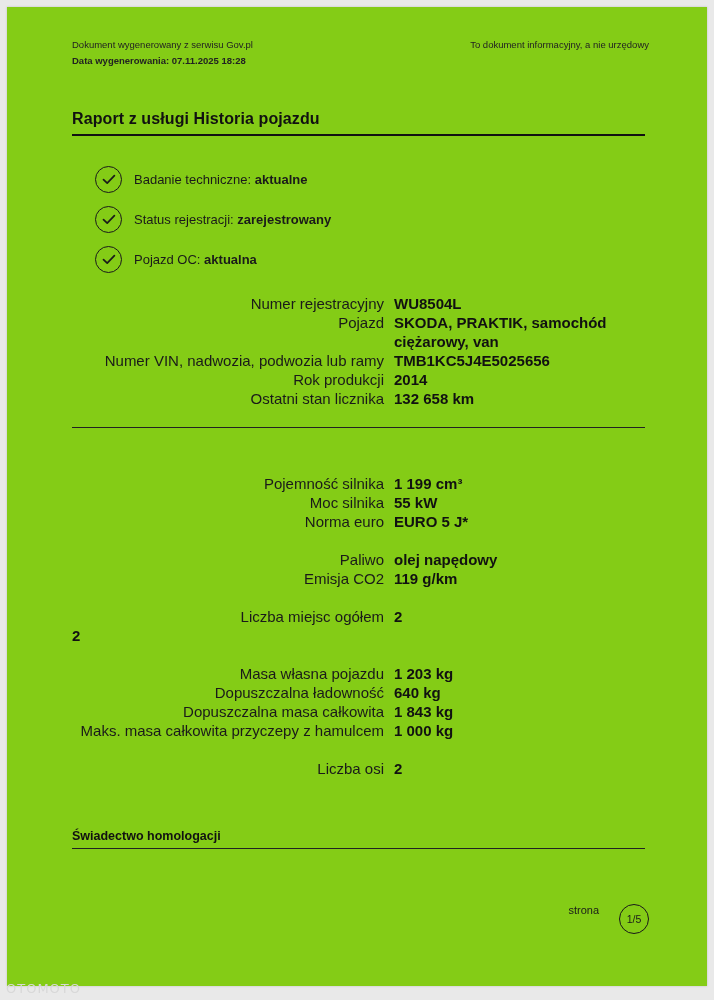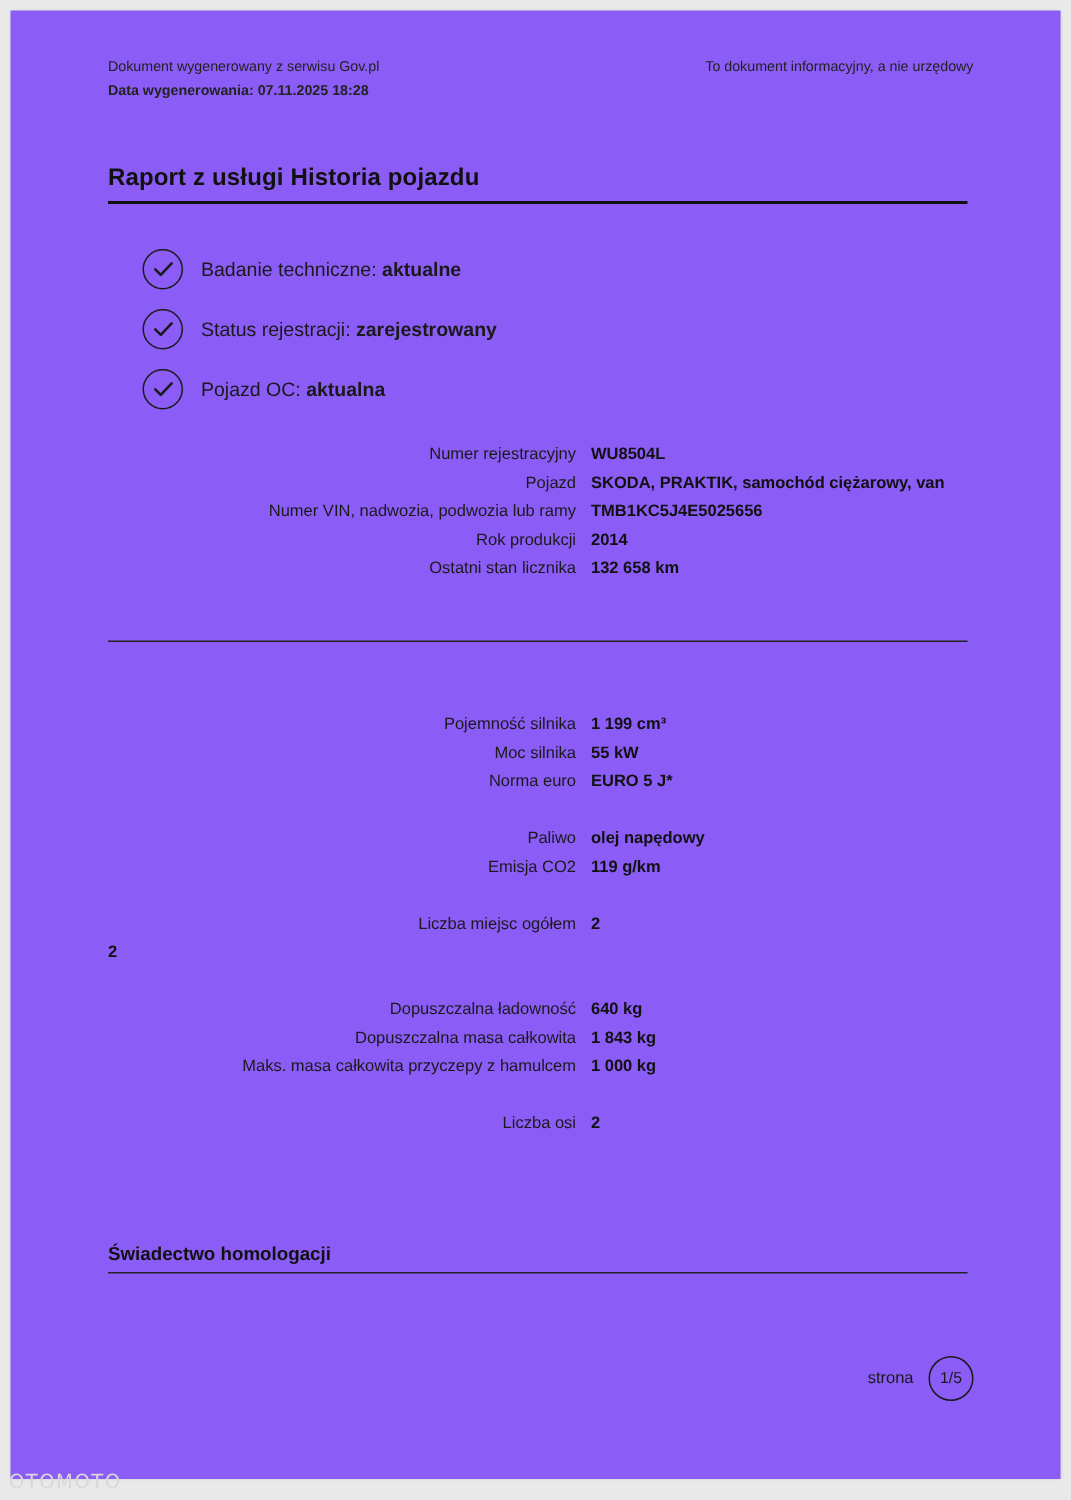--- a/index.html
+++ b/index.html
@@ -14,21 +14,21 @@
     color: #1a1a1a;
     position: relative;
     overflow: hidden;
   }
   .page {
     position: absolute;
     left: 7px;
     top: 7px;
     width: 700px;
     height: 979px;
-    background: #8b5cf6;
+    background: #84cc16;
     box-shadow: 0 0 2px rgba(0,0,0,0.18);
   }
   .topbar {
     position: absolute;
     left: 0; top: 0;
     width: 714px;
     height: 7px;
     background: #e9e9e9;
   }
   .header {
@@ -101,21 +101,21 @@
   .status-text b { font-weight: bold; }
 
   .kv-table {
     position: absolute;
     width: 573px;
     left: 65px;
   }
   .kv-row {
     display: flex;
     line-height: 19px;
-    font-size: 11px;
+    font-size: 15px;
   }
   .kv-key {
     width: 312px;
     text-align: right;
     padding-right: 10px;
     color: #1a1a1a;
     flex: 0 0 auto;
   }
   .kv-val {
     font-weight: bold;
@@ -137,22 +137,22 @@
     margin-top: 5px;
     border-bottom: 1.2px solid #222;
     width: 100%;
   }
 
   .footer {
     position: absolute;
     right: 58px;
     bottom: 52px;
     display: flex;
-    align-items: center;
-    gap: 10px;
+    align-items: flex-start;
+    gap: 20px;
   }
   .footer-label {
     font-size: 11px;
     color: #1a1a1a;
   }
   .page-badge {
     width: 28px;
     height: 28px;
     border: 1.3px solid #1a1a1a;
     border-radius: 50%;
@@ -294,20 +294,24 @@
       <div class="kv-key">Liczba miejsc ogółem</div>
       <div class="kv-val">2</div>
     </div>
     <div class="kv-row">
       <div class="kv-val">2</div>
     </div>
 
     <div class="kv-gap"></div>
 
     <div class="kv-row">
+      <div class="kv-key">Masa własna pojazdu</div>
+      <div class="kv-val">1 203 kg</div>
+    </div>
+    <div class="kv-row">
       <div class="kv-key">Dopuszczalna ładowność</div>
       <div class="kv-val">640 kg</div>
     </div>
     <div class="kv-row">
       <div class="kv-key">Dopuszczalna masa całkowita</div>
       <div class="kv-val">1 843 kg</div>
     </div>
     <div class="kv-row">
       <div class="kv-key">Maks. masa całkowita przyczepy z hamulcem</div>
       <div class="kv-val">1 000 kg</div>

